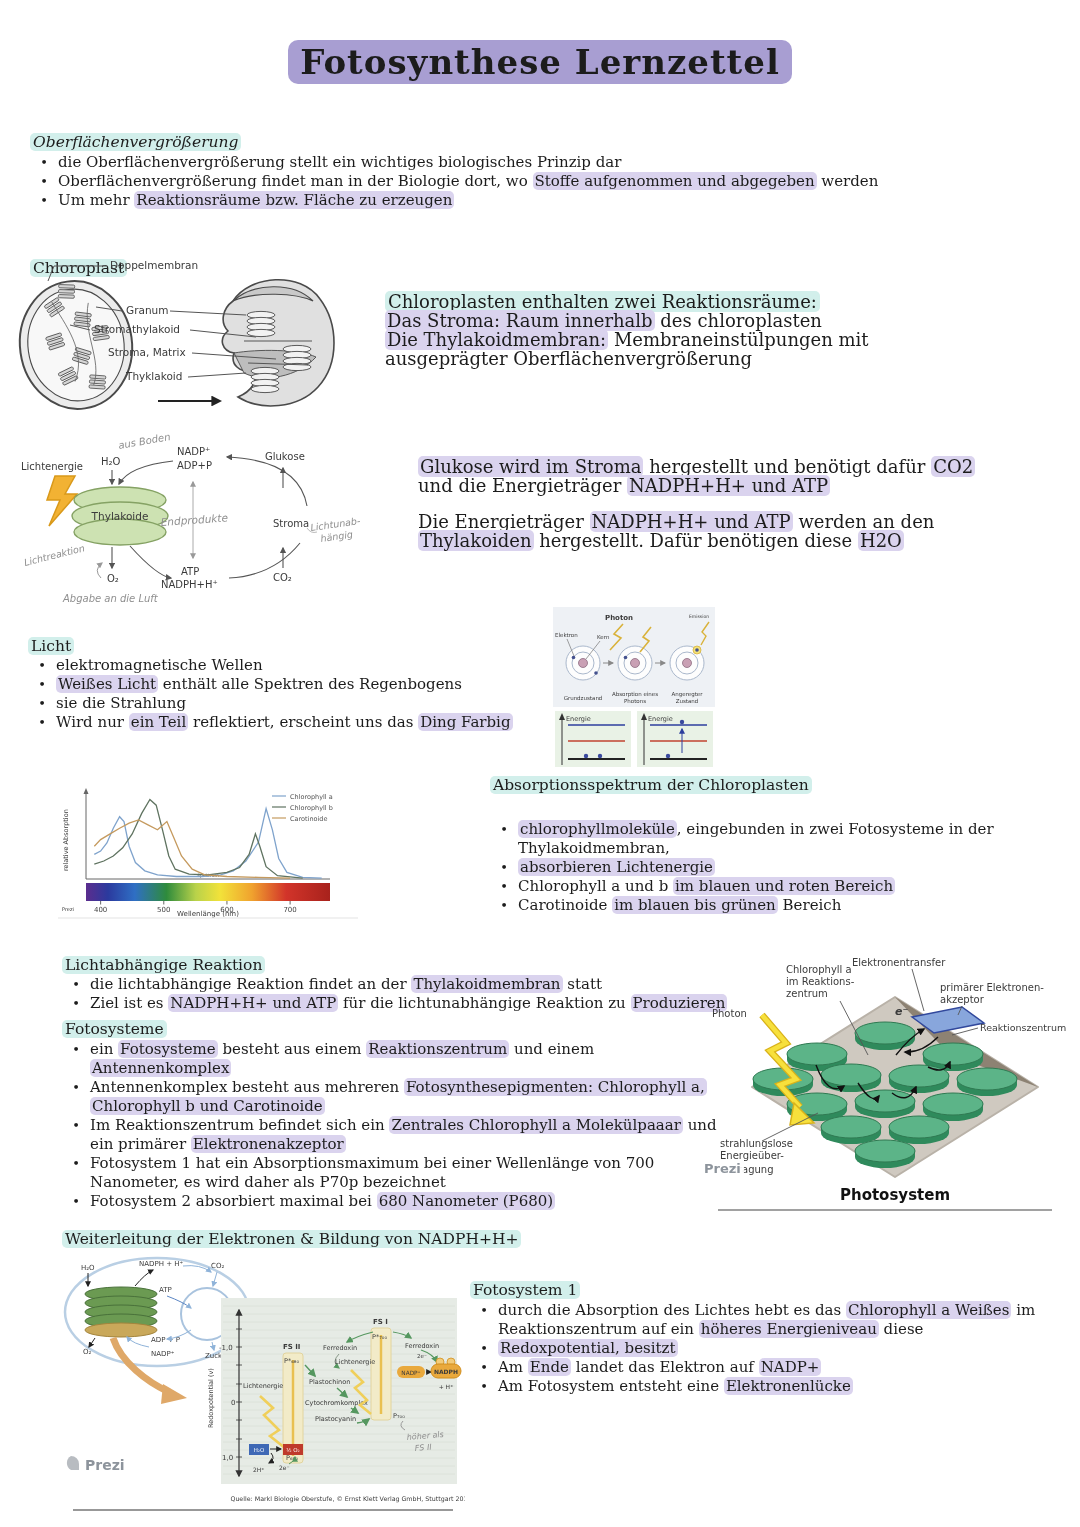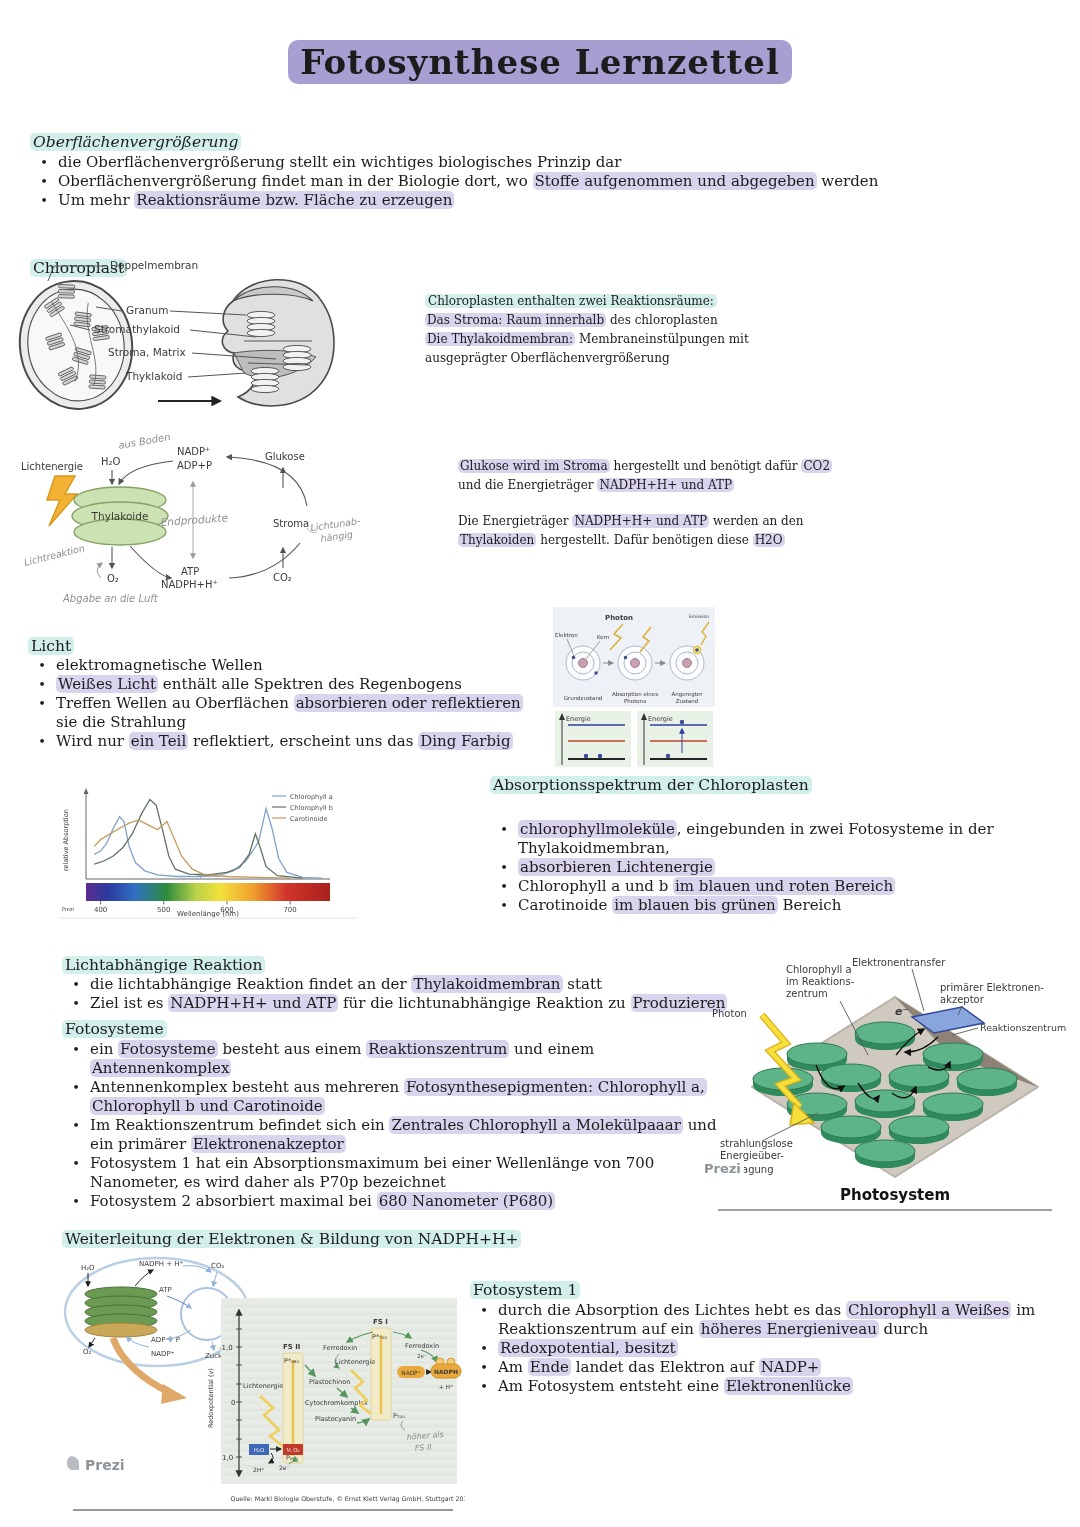--- a/index.html
+++ b/index.html
@@ -4,21 +4,21 @@
 <style>
   html,body{margin:0;padding:0;background:#fff;}
   .page{position:relative;width:1080px;height:1513px;background:#fff;overflow:hidden;
         font-family:"DejaVu Serif",serif;color:#1c1c1c;}
   .abs{position:absolute;}
   .title{width:100%;text-align:center;font-size:34px;font-weight:bold;letter-spacing:1px;}
   .hl-title{background:#a89ed2;border-radius:10px;padding:2px 12px;}
   .hl-p{background:#dad3ee;border-radius:5px;padding:0 2px;}
   .hl-t{background:#d2efeb;border-radius:5px;padding:0 3px;}
   .heading{font-size:15.5px;}
-  .body-txt{font-size:12px;line-height:19px;margin-left:40px;}
+  .body-txt{font-size:18px;line-height:19px;}
   .tl{white-space:nowrap;}
   .bullets{font-size:15px;line-height:19px;}
   .bullet{display:flex;}
   .bullet .dot{width:28px;min-width:28px;text-align:center;font-size:13px;}
   .svgt{font-family:"DejaVu Sans",sans-serif;fill:#3b3b3b;}
   .hand{font-family:"DejaVu Sans",sans-serif;font-style:italic;fill:#8f8f8f;}
   .cl-leg{font:6.5px "DejaVu Sans",sans-serif;fill:#555;}
   .cl-tick{font:7px "DejaVu Sans",sans-serif;fill:#444;}
 </style>
 </head>
@@ -222,21 +222,20 @@
       </div>
     <div class="bullet">
         <span class="dot">•</span>
         <div class="bt">
           <div class="tl"><span class="hl-p">Weißes Licht</span><span> enthält alle Spektren des Regenbogens</span></div>
         </div>
       </div>
     <div class="bullet">
         <span class="dot">•</span>
         <div class="bt">
-          <div class="tl"><span>Treffen Wellen au Oberflächen </span><span class="hl-p">absorbieren oder reflektieren</span></div>
           <div class="tl"><span>sie die Strahlung</span></div>
         </div>
       </div>
     <div class="bullet">
         <span class="dot">•</span>
         <div class="bt">
           <div class="tl"><span>Wird nur </span><span class="hl-p">ein Teil</span><span> reflektiert, erscheint uns das </span><span class="hl-p">Ding Farbig</span></div>
         </div>
       </div>
   </div>
@@ -684,21 +683,21 @@
   </svg>
 
   <div class="abs heading" style="left:470px;top:1281px;">
     <span class="hl-t">Fotosystem 1</span>
   </div>
   <div class="abs bullets" style="left:470px;top:1301px;">
     <div class="bullet">
         <span class="dot">•</span>
         <div class="bt">
           <div class="tl"><span>durch die Absorption des Lichtes hebt es das </span><span class="hl-p">Chlorophyll a Weißes</span><span> im</span></div>
-          <div class="tl"><span>Reaktionszentrum auf ein </span><span class="hl-p">höheres Energieniveau</span><span> durch</span></div>
+          <div class="tl"><span>Reaktionszentrum auf ein </span><span class="hl-p">höheres Energieniveau</span><span> diese</span></div>
         </div>
       </div>
     <div class="bullet">
         <span class="dot">•</span>
         <div class="bt">
           <div class="tl"><span class="hl-p">Redoxpotential, besitzt</span></div>
         </div>
       </div>
     <div class="bullet">
         <span class="dot">•</span>

